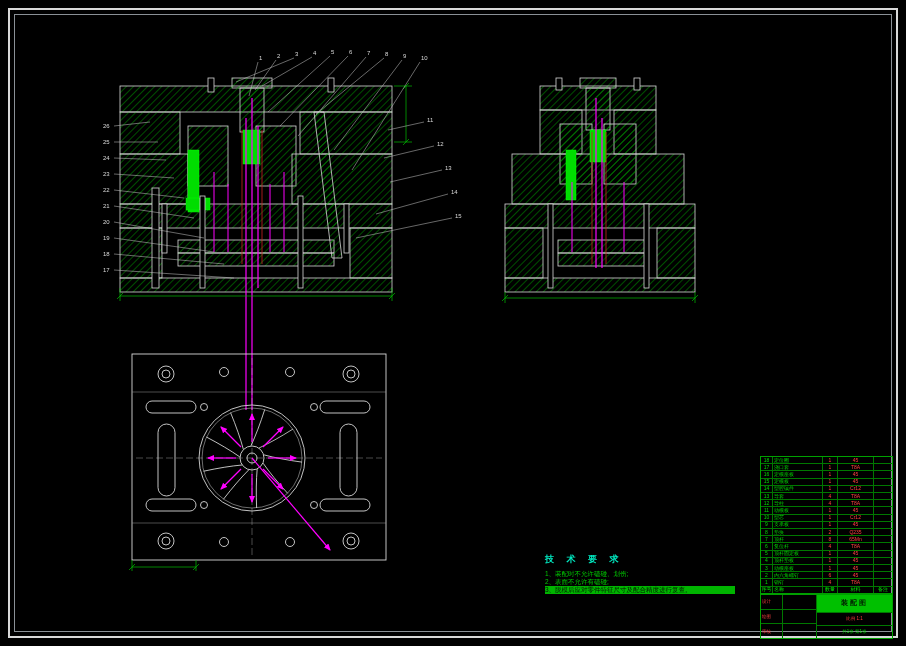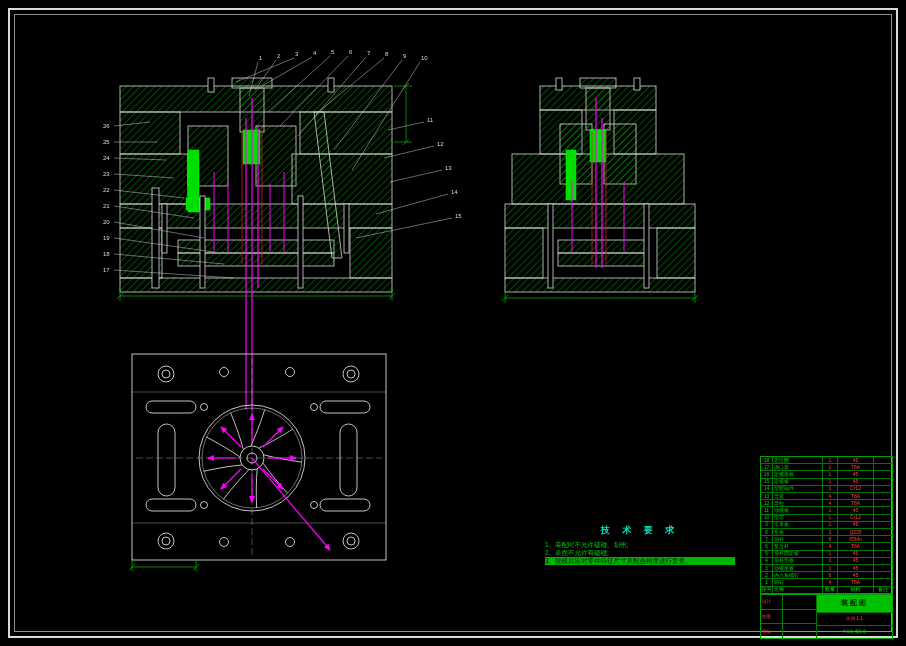--- a/index.html
+++ b/index.html
@@ -7,21 +7,21 @@
   .canvas {
     position:relative; width:906px; height:646px; background:#000;
     overflow:hidden; font-family:"Liberation Sans", sans-serif;
   }
   .frame-outer { position:absolute; left:8px; top:8px; width:890px; height:630px; border:2px solid #d9d9d9; }
   .frame-inner { position:absolute; left:14px; top:14px; width:878px; height:618px; border:1px solid #8a9096; }
   svg.drawing { position:absolute; left:0; top:0; }
 
   
   .tech { position:absolute; left:545px; top:524px; width:190px; }
-  .tech-title { color:#00e8c0; font-size:9px; font-weight:bold; letter-spacing:5px; text-align:center; margin-bottom:4px; }
+  .tech-title { color:#00e8c0; font-size:9px; font-weight:bold; letter-spacing:5px; text-align:left; margin-bottom:4px;margin-top:29px; }
   .tech-item { color:#00c800; font-size:6.5px; line-height:8px; }
   .tech-item.hl { background:#00b400; color:#001400; }
 
   
   .parts-table {
     position:absolute; left:760px; top:456px; width:133px; height:138px;
     border:1px solid #00a000; display:flex; flex-direction:column;
     font-size:5px; line-height:1; color:#00d800;
   }
   .pt-row { flex:1; display:flex; border-bottom:1px solid #007800; min-height:0; }

